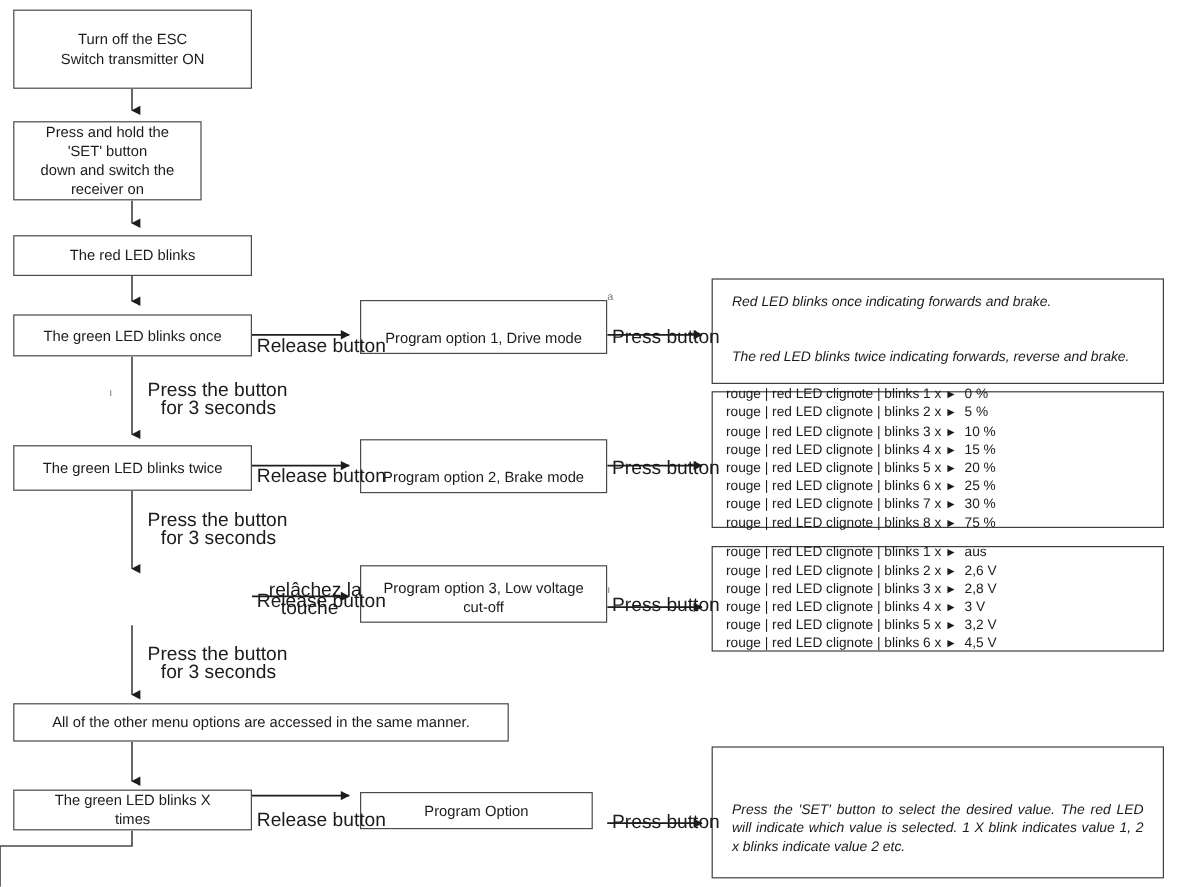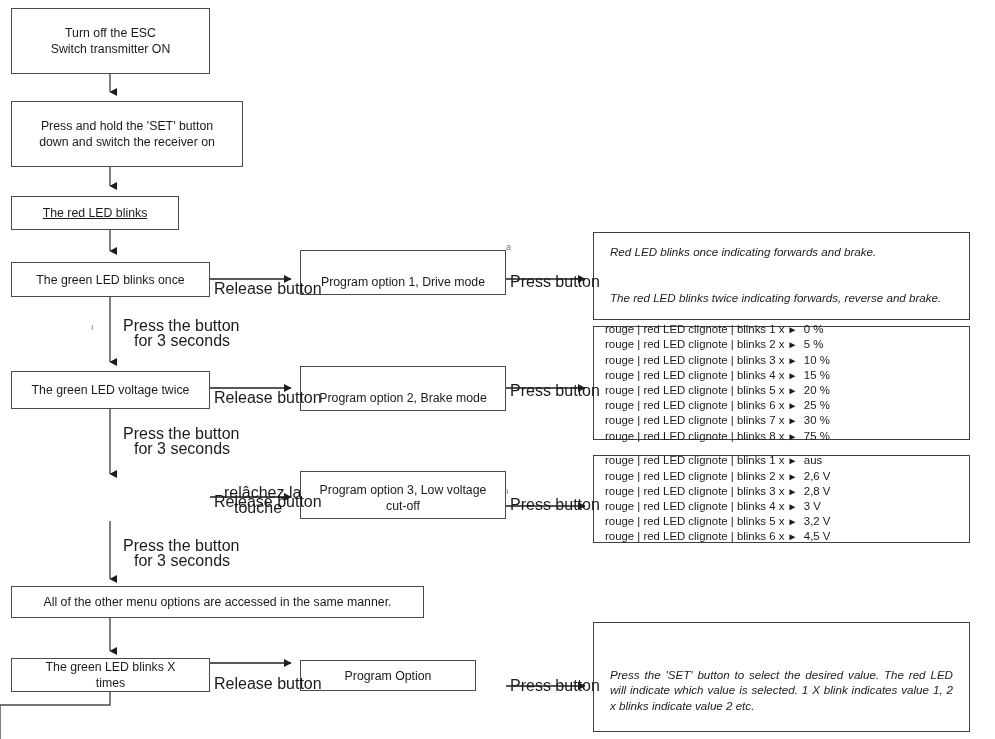--- a/index.html
+++ b/index.html
@@ -132,35 +132,35 @@
       <path d="M110,692 L110,705 L0,705"></path>
       <path d="M0,705 L0,739"></path>
     </g>
   </svg>
 
   <div class="box box-multi" style="left:11px; top:8px; width:199px; height:66px;">
     <span>Turn off the ESC</span>
     <span>Switch transmitter ON</span>
   </div>
 
-  <div class="box box-multi" style="left:11px; top:101px; width:232px; height:66px;">
+  <div class="box box-multi" style="left:11px; top:101px; width:157px; height:66px;">
     <span>Press and hold the 'SET' button</span>
     <span>down  and switch the receiver on</span>
   </div>
 
-  <div class="box" style="left:11px; top:196px; width:168px; height:34px;text-decoration:underline;">
+  <div class="box" style="left:11px; top:196px; width:199px; height:34px;">
     <span>The red LED blinks</span>
   </div>
 
   <div class="box" style="left:11px; top:262px; width:199px; height:35px;">
     <span>The green LED blinks once</span>
   </div>
 
   <div class="box" style="left:11px; top:371px; width:199px; height:38px;">
-    <span>The green LED voltage twice</span>
+    <span>The green LED blinks twice</span>
   </div>
 
 
   <div class="box" style="left:11px; top:586px; width:413px; height:32px;">
     <span>All of the other menu options are accessed in the same manner.</span>
   </div>
 
   <div class="box" style="left:11px; top:658px; width:199px; height:34px;">
     <span>The green LED blinks X times</span>
   </div>
@@ -170,21 +170,21 @@
   </div>
 
   <div class="box" style="left:300px; top:366px; width:206px; height:45px; align-items:flex-end; padding-bottom:4px;">
     <span>Program option 2, Brake mode</span>
   </div>
 
   <div class="box" style="left:300px; top:471px; width:206px; height:48px; align-items:flex-end; padding-bottom:4px;">
     <span>Program option 3, Low voltage cut-off</span>
   </div>
 
-  <div class="box" style="left:300px; top:660px; width:176px; height:31px;">
+  <div class="box" style="left:300px; top:660px; width:194px; height:31px;">
     <span>Program Option</span>
   </div>
 
   <div class="textbox" style="left:593px; top:232px; width:377px; height:88px;">
     <p>Red LED blinks once indicating forwards and brake.</p>
     <p class="gap">The red LED blinks twice indicating forwards, reverse and brake.</p>
   </div>
 
   <div class="listbox" style="left:593px; top:326px; width:377px; height:114px;" id="brake-list">
       <div class="row"><span>rouge | red LED clignote | blinks </span><span>1 x </span><span class="tri">►</span><span>  0 %</span></div>

